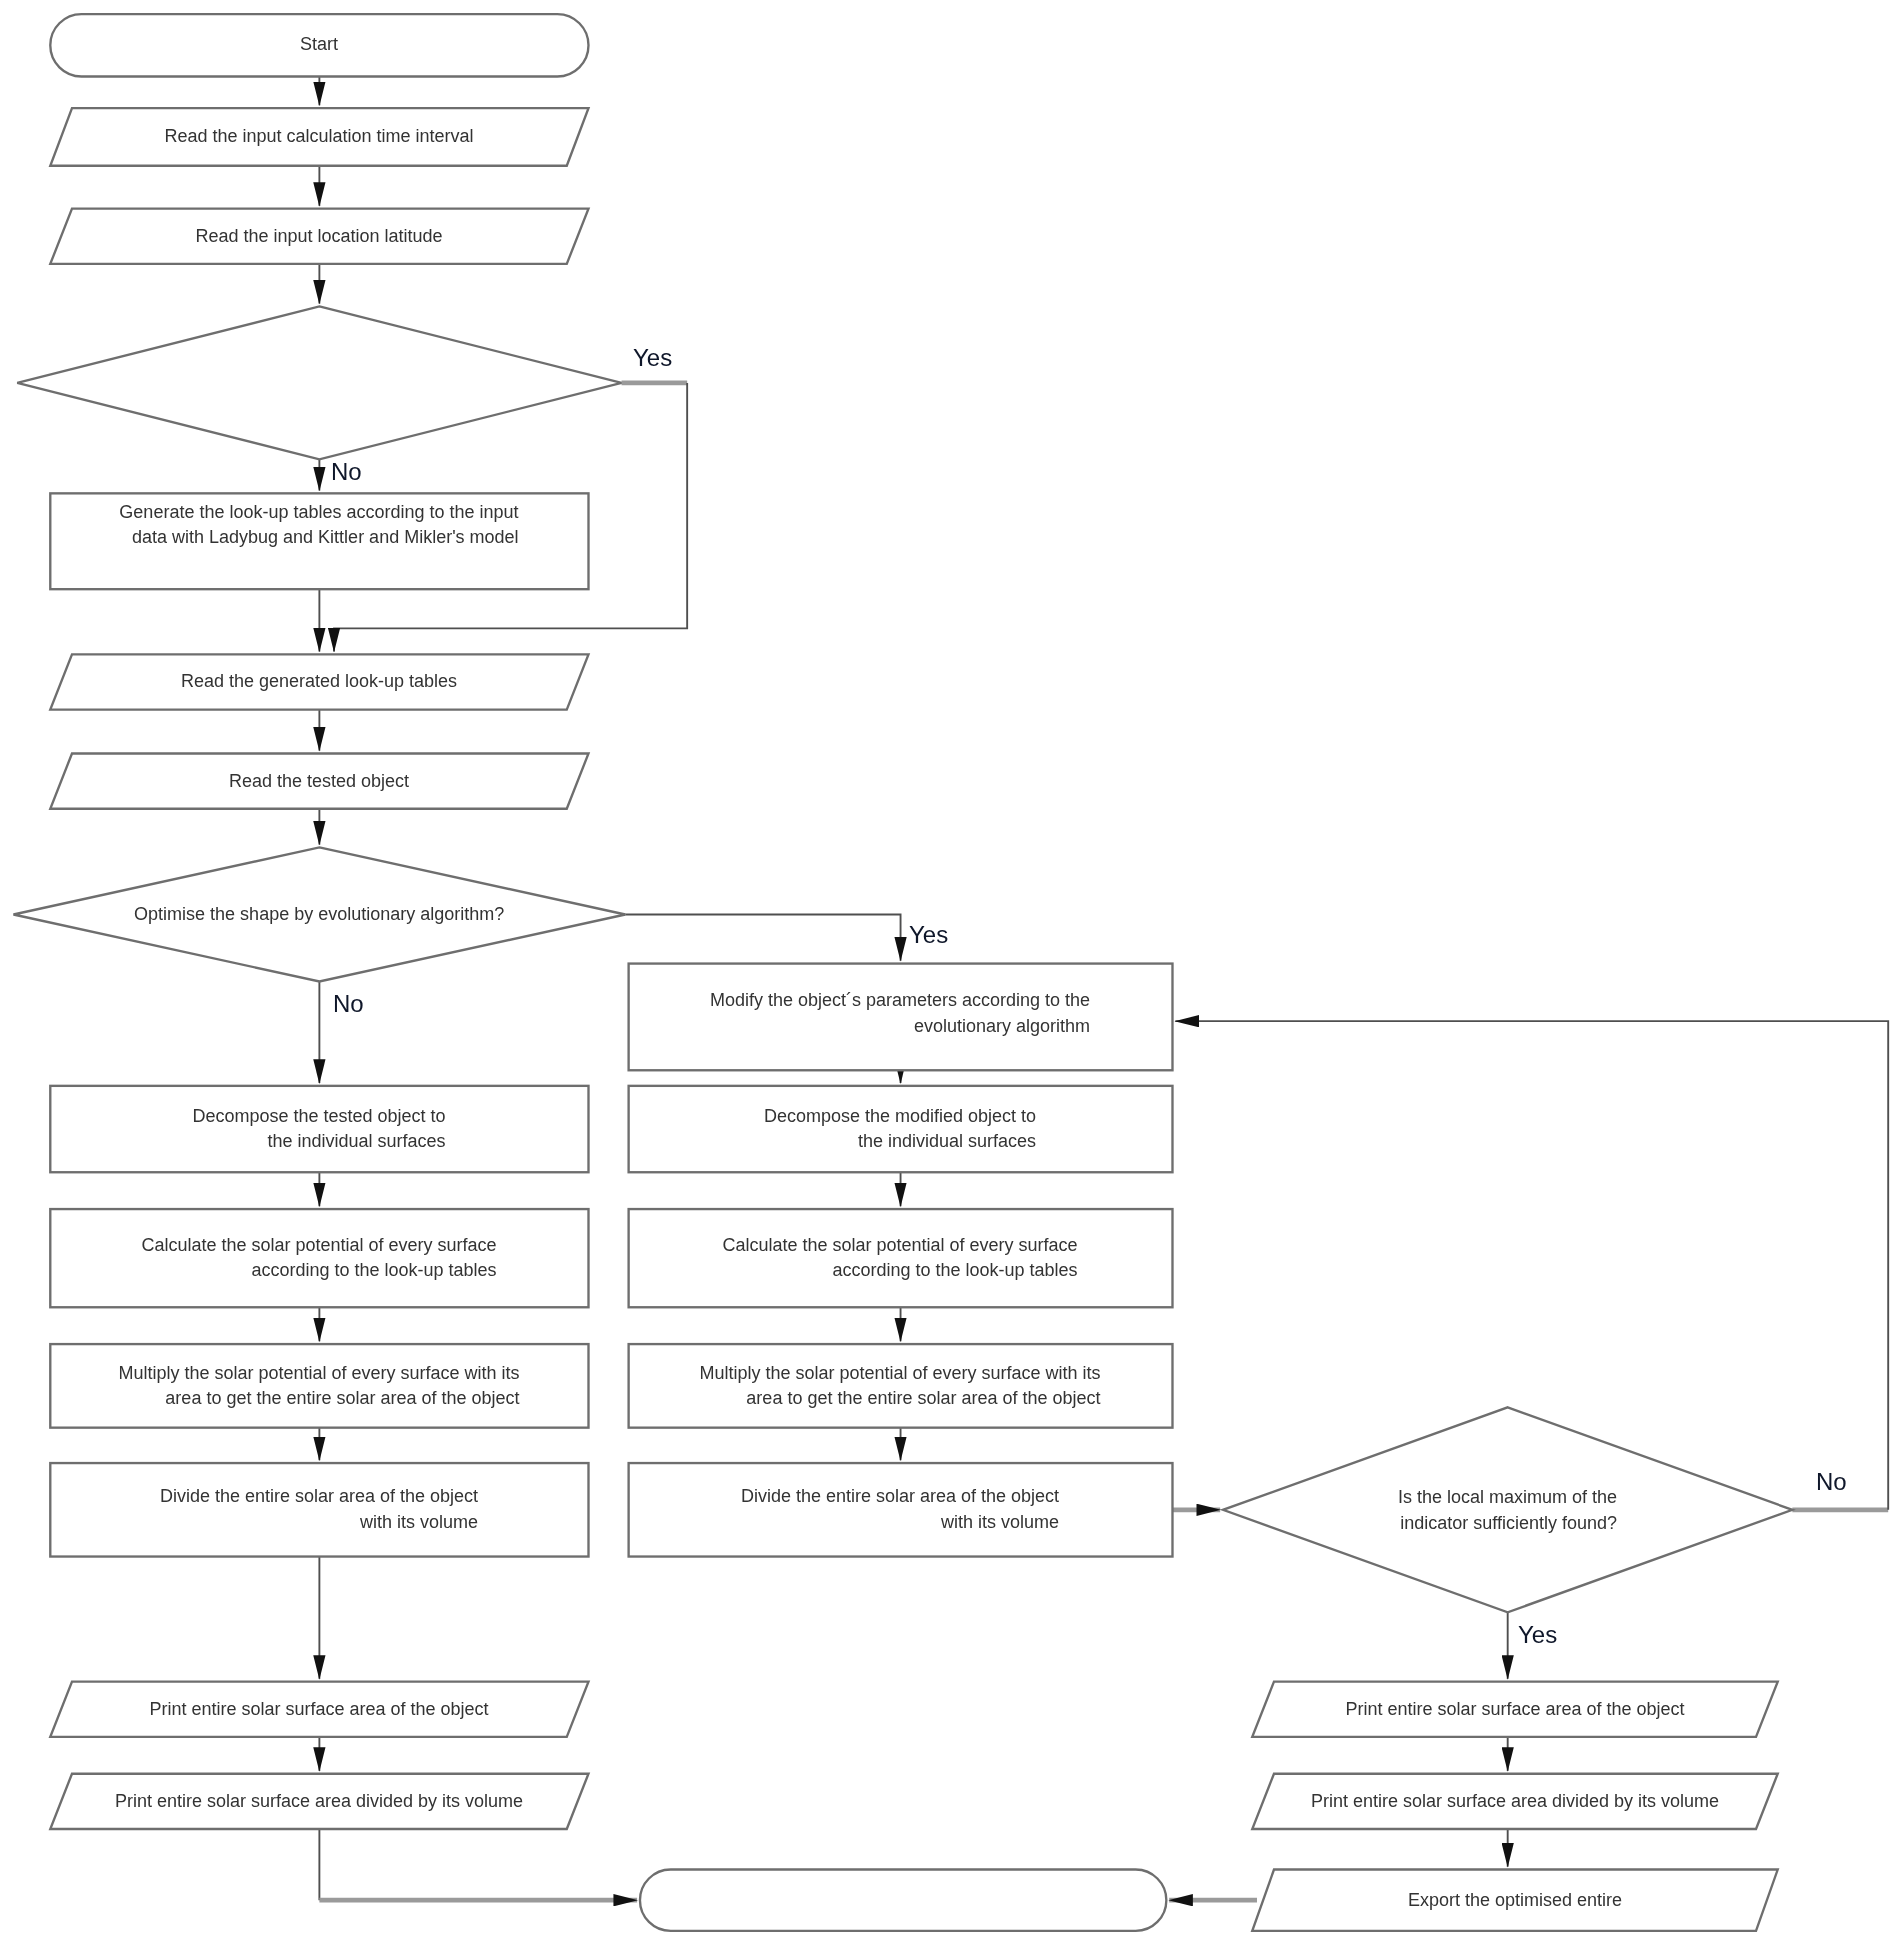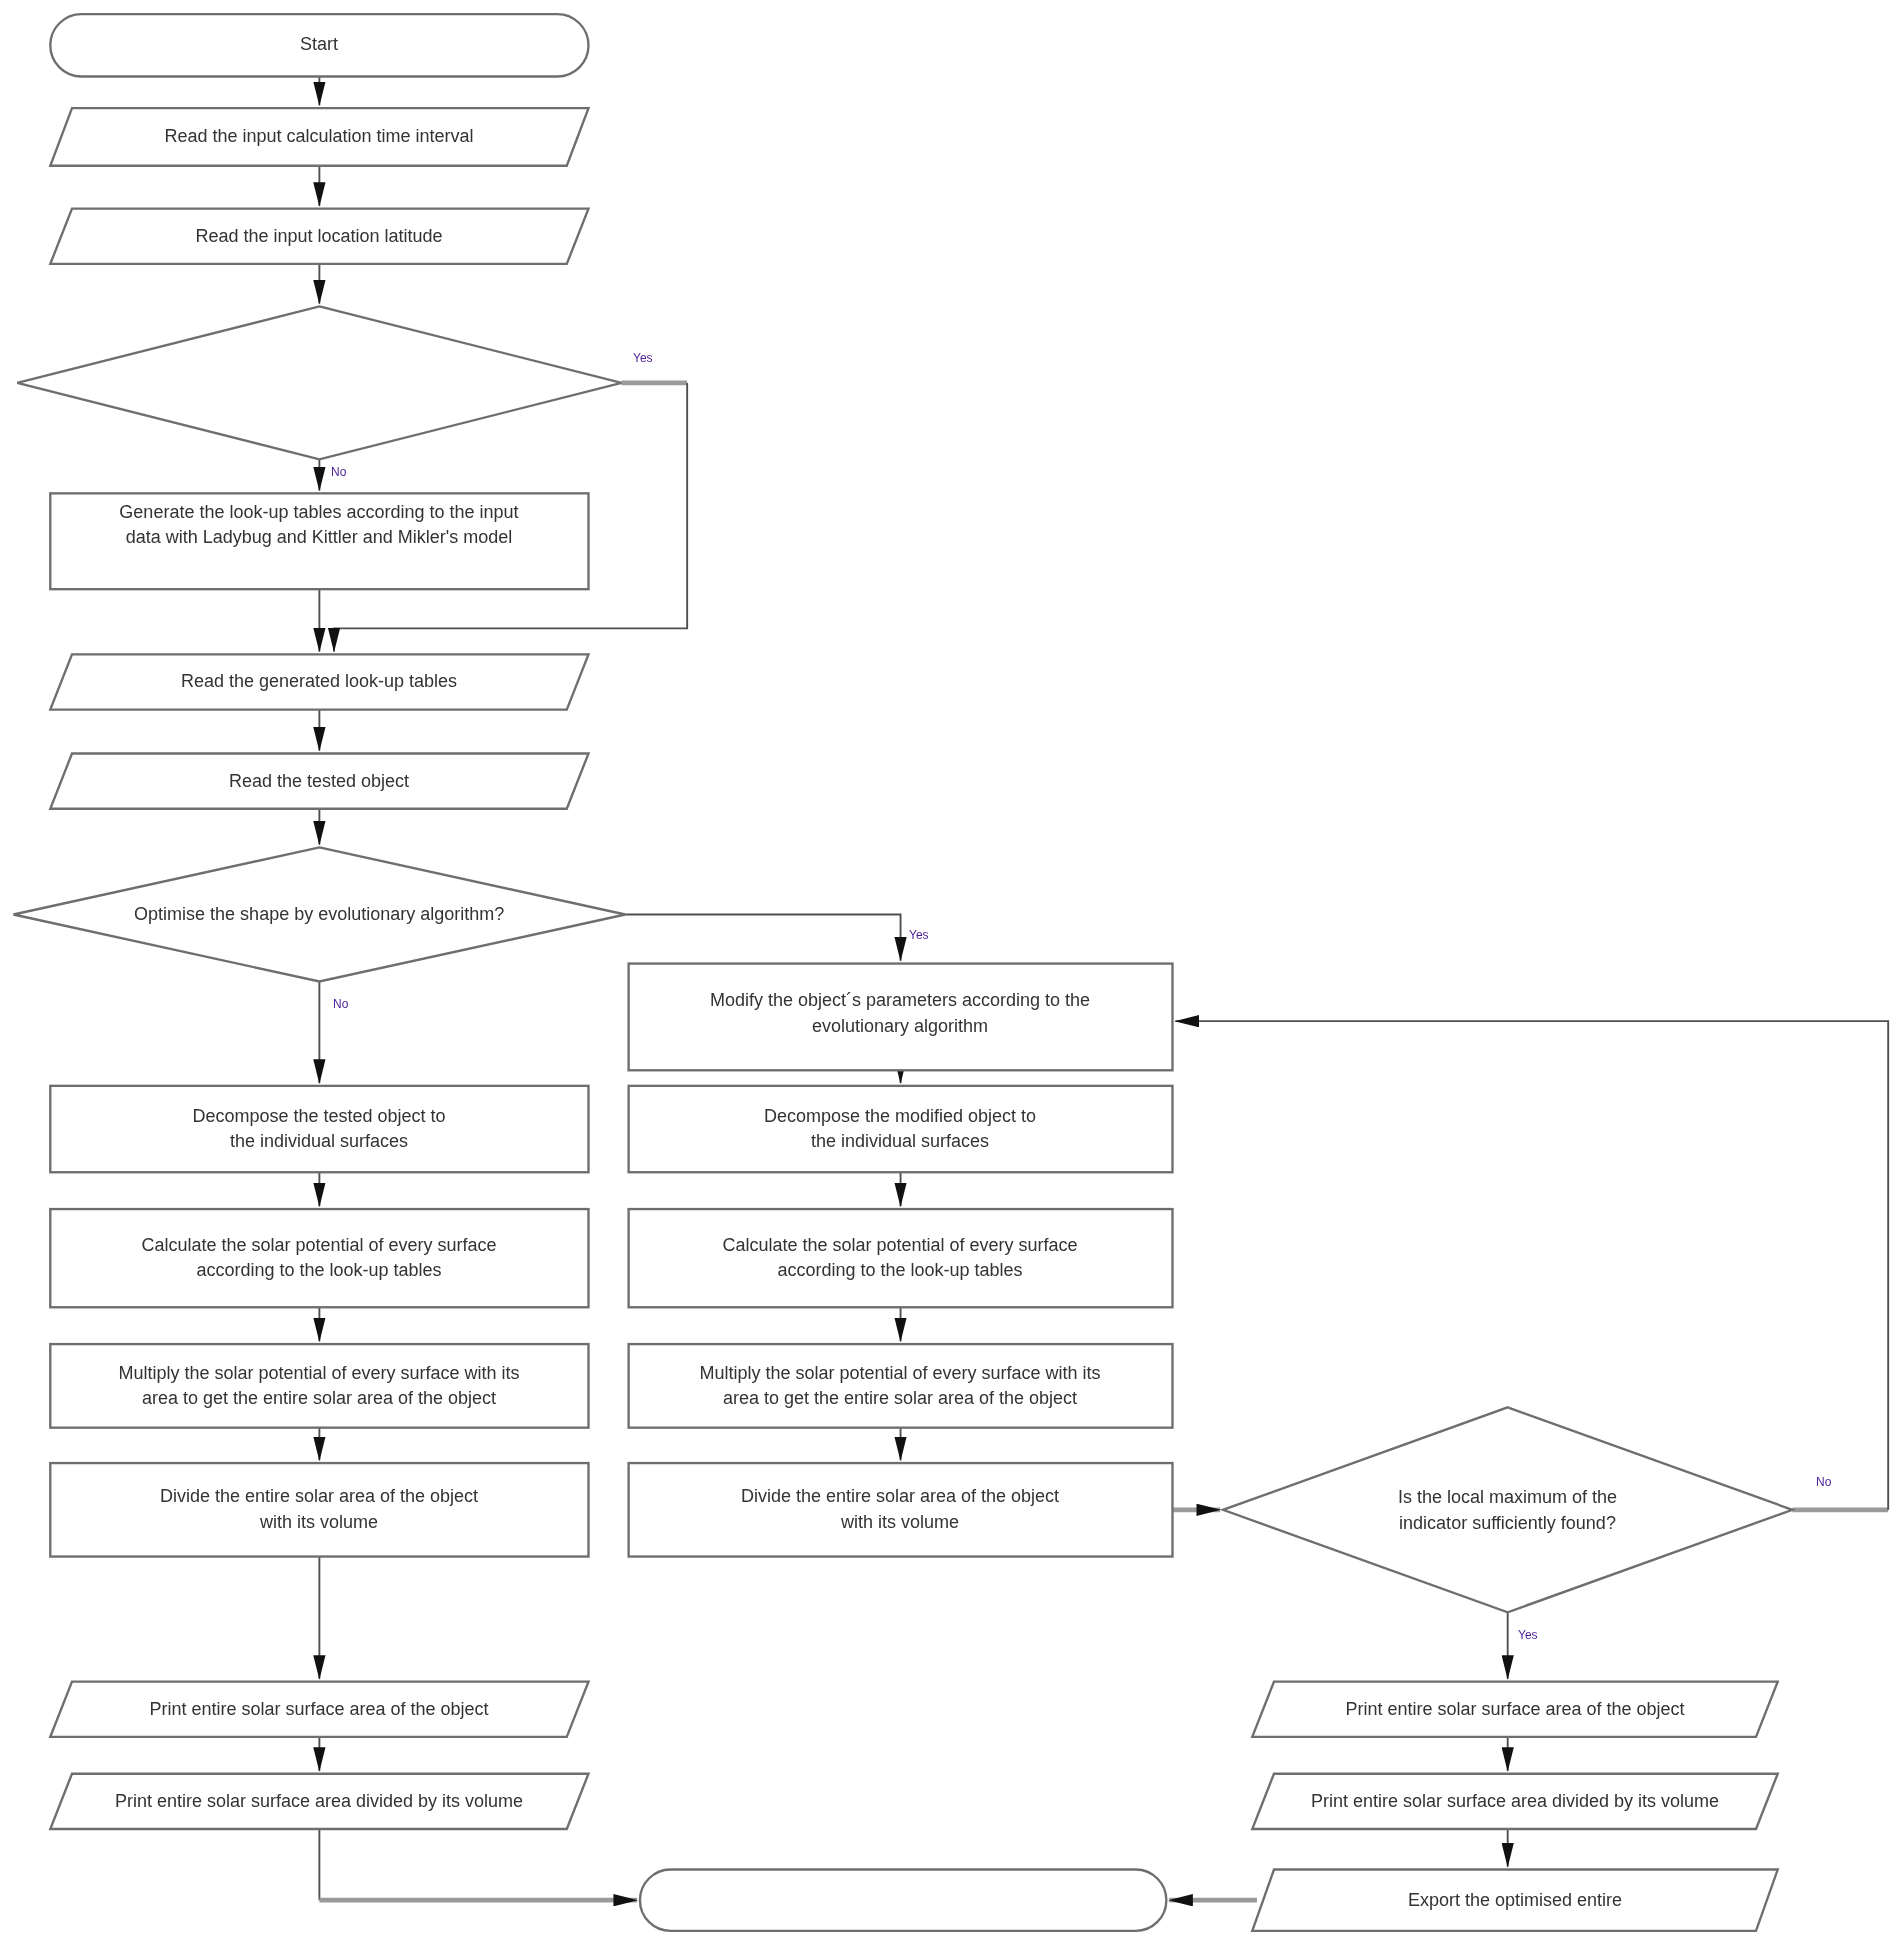--- a/index.html
+++ b/index.html
@@ -1,25 +1,25 @@
 <!DOCTYPE html>
 <html style="font-size:7.6px"><head>
 <meta charset="utf-8">
 <style>
   html,body{margin:0;padding:0;background:#ffffff;}
   body{width:1896px;height:1955px;position:relative;font-family:"Liberation Sans",sans-serif;}
   #stage{position:absolute;left:0;top:0;width:1896px;height:1955px;}
   svg.layer{position:absolute;left:0;top:0;width:1896px;height:1955px;}
   .lbl{
     position:absolute;display:flex;align-items:center;justify-content:center;
-    text-align:center;color:#333;font-size:18px;line-height:25.5px;
+    text-align:right;color:#333;font-size:18px;line-height:25.5px;
     white-space:pre-line;pointer-events:none;
   }
   .edge-lbl{
-    position:absolute;color:#4c1d95;font-size:12px;line-height:20px;
+    position:absolute;color:#0f172a;font-size:24px;line-height:20px;
     white-space:nowrap;pointer-events:none;
   }
   .shape{fill:#ffffff;stroke:#6e6e6e;stroke-width:5;}
   .conn{fill:none;stroke:#4f4f4f;stroke-width:4;}
   .connthick{fill:none;stroke:#9a9a9a;stroke-width:10;}
 </style>
 </head>
 <body>
 
 <div id="stage">

